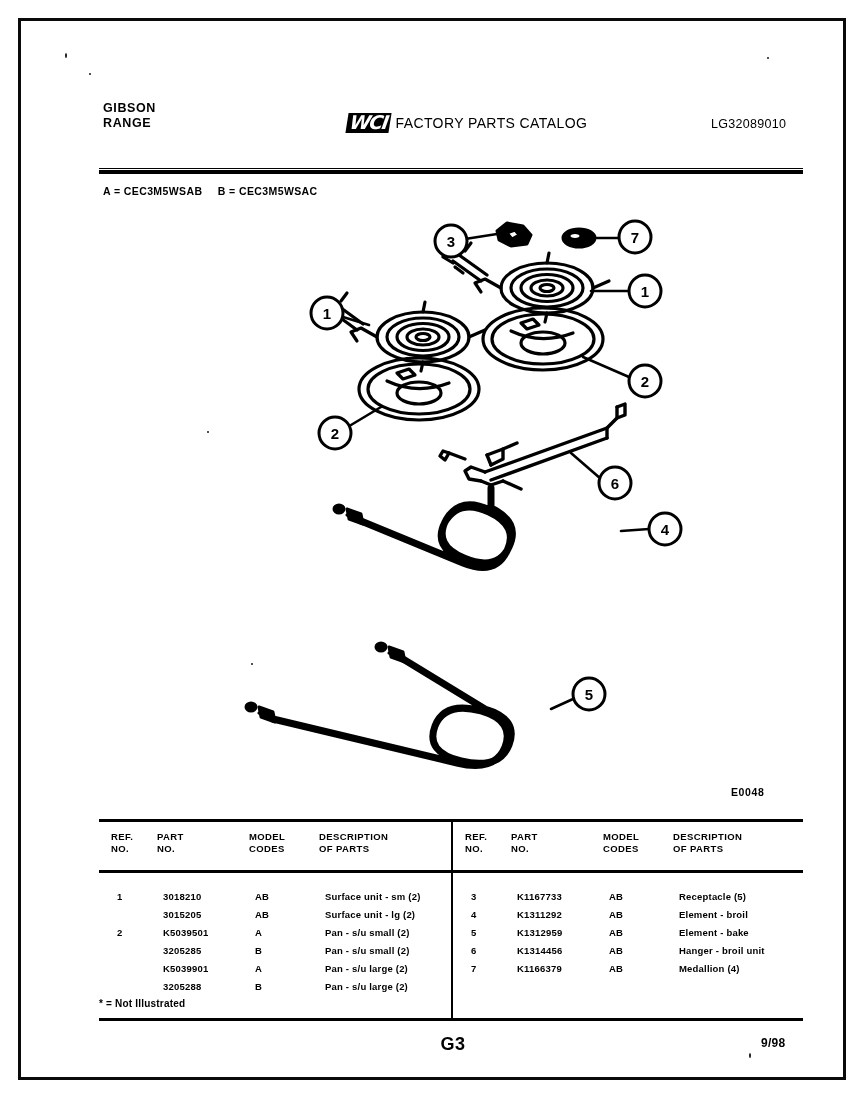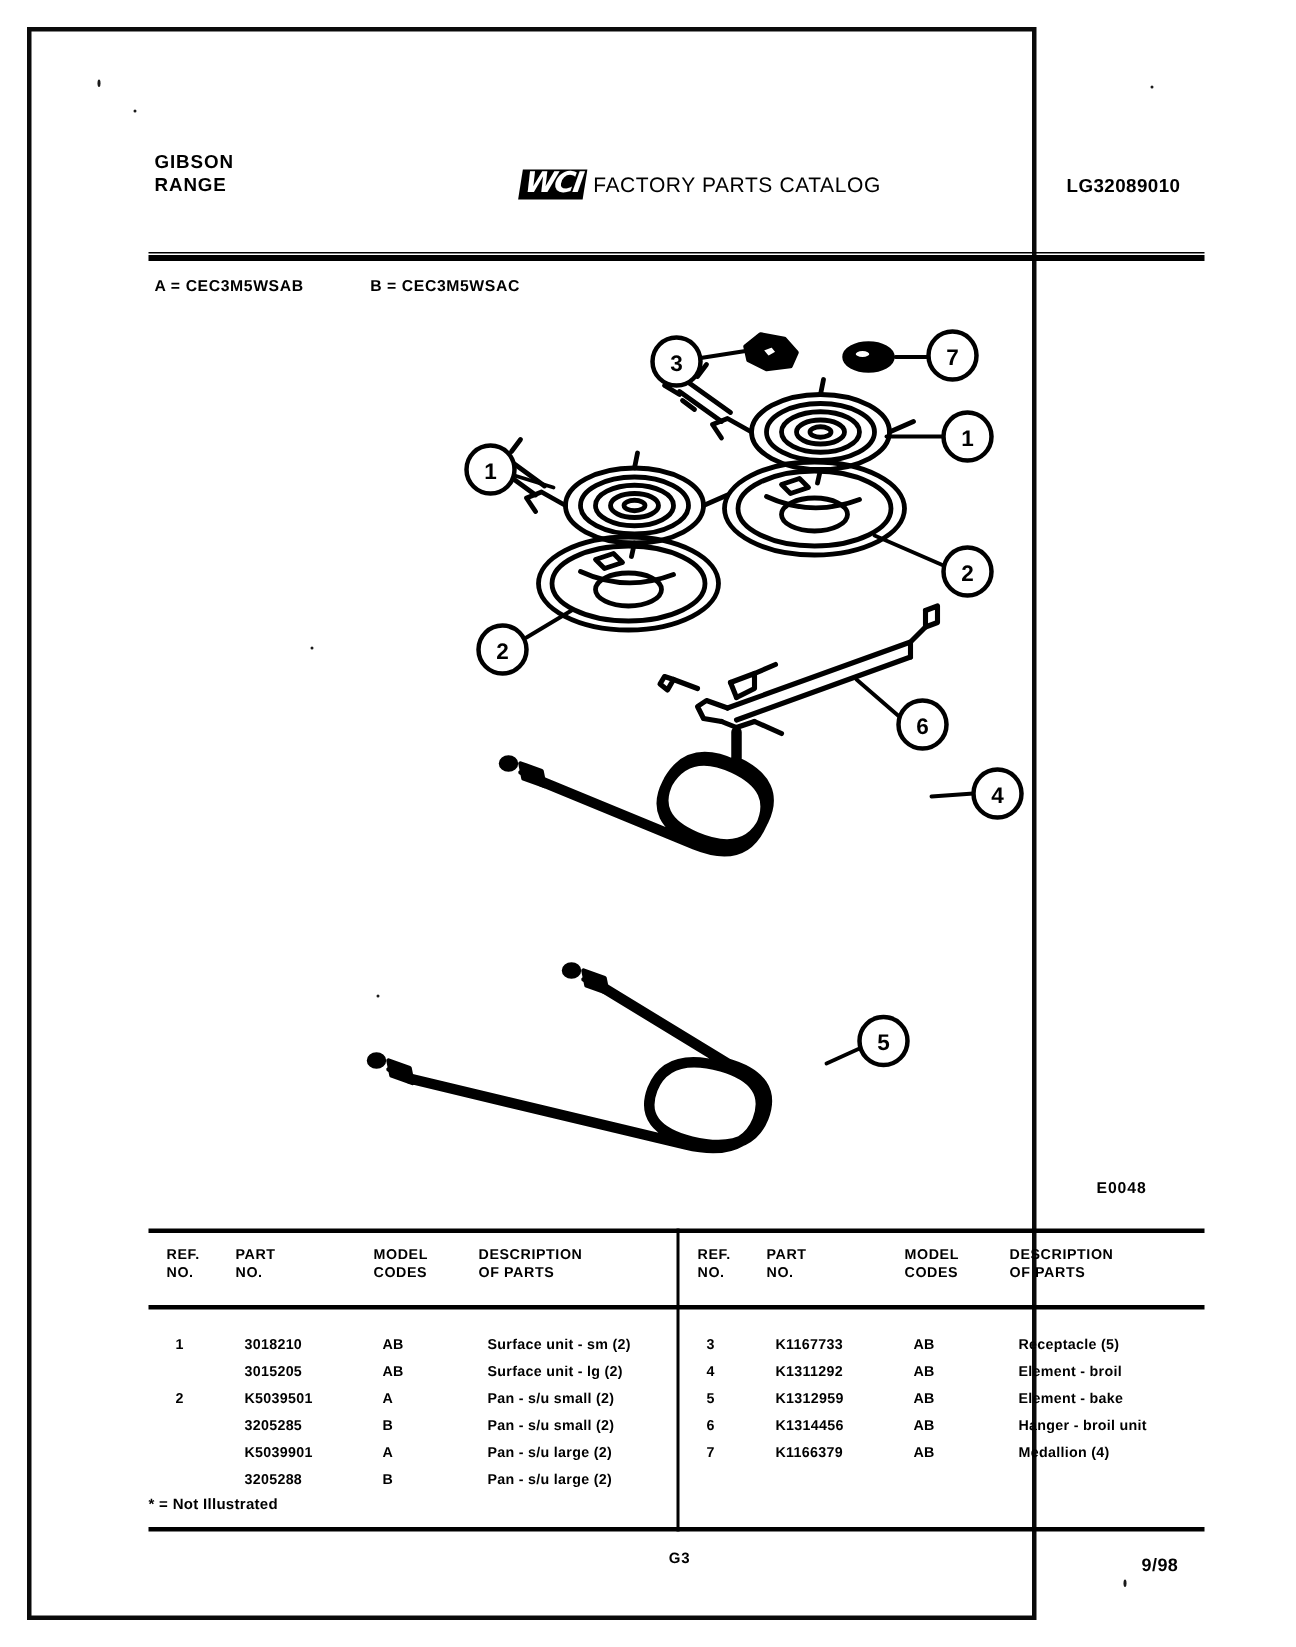--- a/index.html
+++ b/index.html
@@ -14,21 +14,21 @@
     color: #000000;
     overflow: hidden;
     position: relative;
   }
 
   
   .page-frame {
     position: absolute;
     left: 18px;
     top: 18px;
-    width: 673px;
+    width: 828px;
     height: 1062px;
     border: 3px solid #0a0a0a;
     box-sizing: border-box;
     background: #ffffff;
   }
   .page-inner {
     position: absolute;
     left: 30px;
     top: 30px;
     width: 804px;
@@ -78,21 +78,21 @@
     font-weight: normal;
     font-size: 14px;
     letter-spacing: 0.4px;
     white-space: nowrap;
   }
 
   .catalog-number {
     position: absolute;
     left: 660px;
     top: 66px;
-    font-weight: bold;
+    font-weight: normal;
     font-size: 12.5px;
     letter-spacing: 0.3px;
   }
 
   
   .header-rule {
     position: absolute;
     left: 48px;
     top: 117px;
     width: 704px;
@@ -109,21 +109,21 @@
 
   
   .model-codes {
     position: absolute;
     left: 52px;
     top: 134px;
     font-weight: bold;
     font-size: 10.5px;
     letter-spacing: 0.4px;
   }
-  .model-codes span { margin-right: 41px; }
+  .model-codes span { margin-right: 12px; }
 
   
   .illustration {
     position: absolute;
     left: 0;
     top: 140px;
     width: 804px;
     height: 640px;
   }
   .illustration svg { display: block; }
@@ -215,21 +215,21 @@
     font-size: 10px;
     letter-spacing: 0.2px;
   }
   .footer-page {
     position: absolute;
     left: 0;
     top: 983px;
     width: 804px;
     text-align: center;
     font-weight: bold;
-    font-size: 10px;
+    font-size: 18px;
     letter-spacing: 0.5px;
   }
   .footer-date {
     position: absolute;
     left: 710px;
     top: 985px;
     font-weight: bold;
     font-size: 12px;
     letter-spacing: 0.3px;
   }

